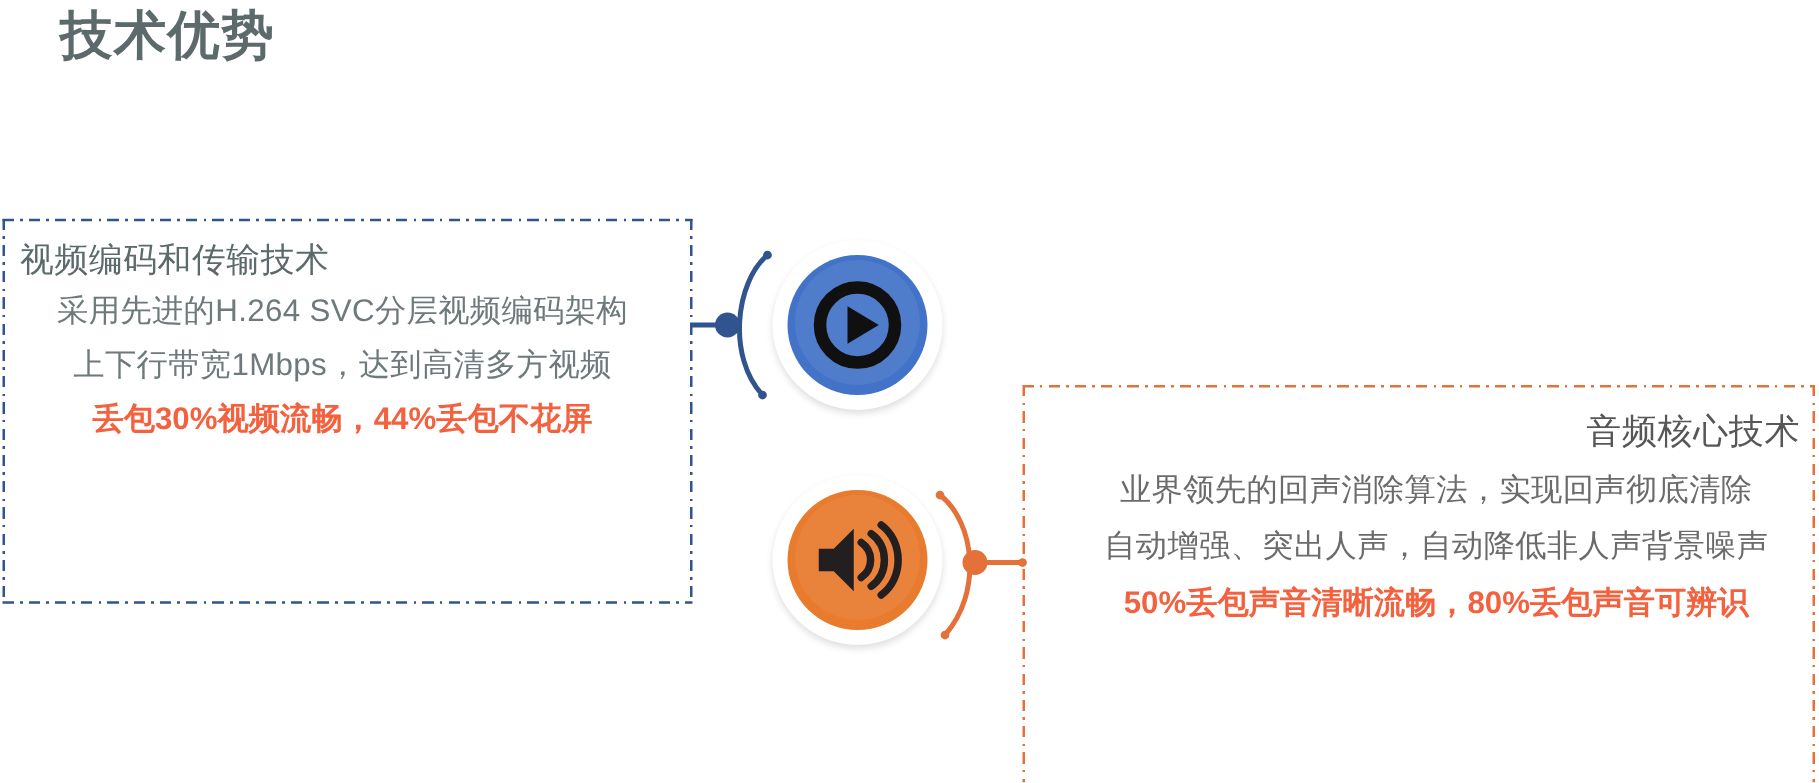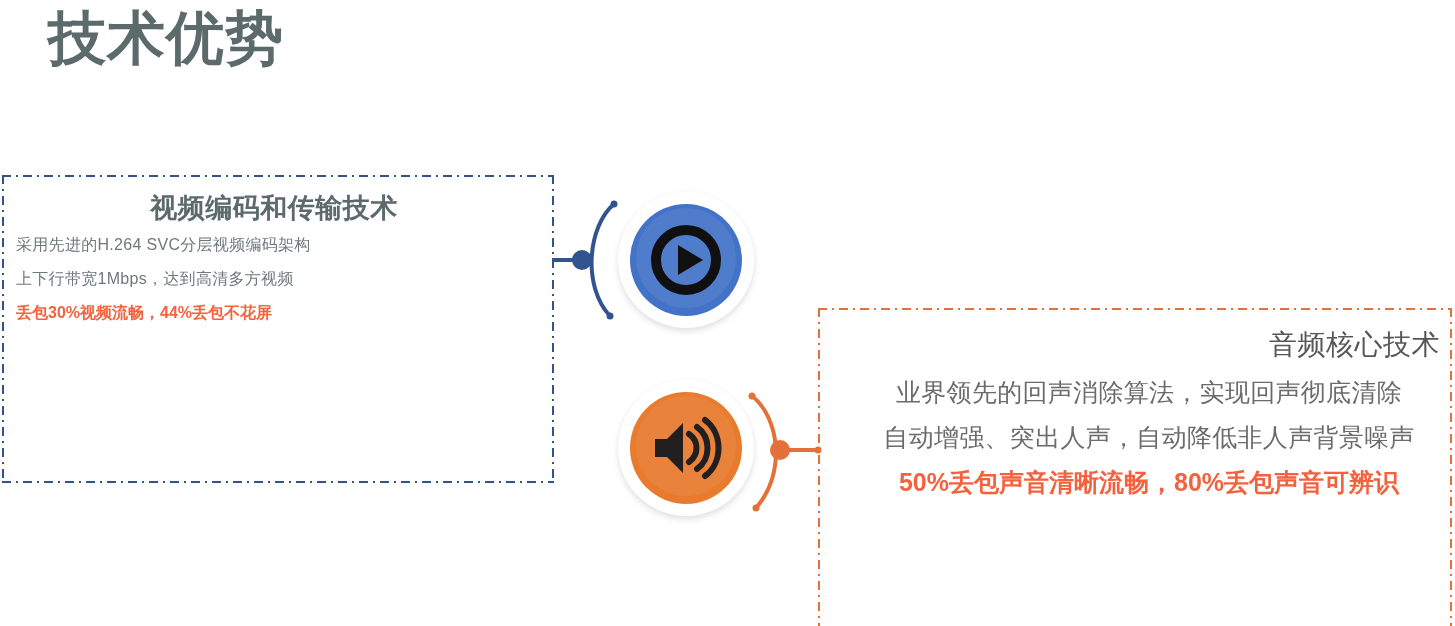--- a/index.html
+++ b/index.html
@@ -17,21 +17,21 @@
     width: 1455px;
     height: 626px;
     background: #ffffff;
   }
 
   
   #page-title {
     position: absolute;
     left: 48px;
     top: 2px;
-    font-size: 58px;
+    font-size: 42px;
     font-weight: bold;
     color: #5c6a6b;
     letter-spacing: 1px;
     line-height: 1.25;
     white-space: nowrap;
     text-align: center;
   }
 
   
   #video-panel {
@@ -52,32 +52,32 @@
       repeating-linear-gradient(to right, #31548f 0, #31548f 9px, transparent 9px, transparent 14px, #31548f 14px, #31548f 16px, transparent 16px, transparent 21px),
       repeating-linear-gradient(to right, #31548f 0, #31548f 9px, transparent 9px, transparent 14px, #31548f 14px, #31548f 16px, transparent 16px, transparent 21px),
       repeating-linear-gradient(to bottom, #31548f 0, #31548f 9px, transparent 9px, transparent 14px, #31548f 14px, #31548f 16px, transparent 16px, transparent 21px),
       repeating-linear-gradient(to bottom, #31548f 0, #31548f 9px, transparent 9px, transparent 14px, #31548f 14px, #31548f 16px, transparent 16px, transparent 21px);
     background-size: 100% 2px, 100% 2px, 2px 100%, 2px 100%;
     background-position: 0 0, 0 100%, 0 0, 100% 0;
     background-repeat: no-repeat;
   }
 
   #video-panel .panel-heading {
-    text-align: center;
+    text-align: left;
     font-size: 27px;
-    font-weight: bold;
+    font-weight: normal;
     color: #5c6a6b;
     line-height: 1.45;
     padding-top: 6px;
     padding-right: 8px;
     letter-spacing: 0.5px;
   }
   #video-panel .panel-line {
-    text-align: left;
-    font-size: 16px;
+    text-align: center;
+    font-size: 25px;
     color: #6e797b;
     line-height: 1.0;
     padding: 9px 8px 9px 0;
     letter-spacing: 0.3px;
     white-space: nowrap;
   }
   #video-panel .panel-line.accent {
     color: #f4613e;
     font-weight: bold;
     letter-spacing: 0;

